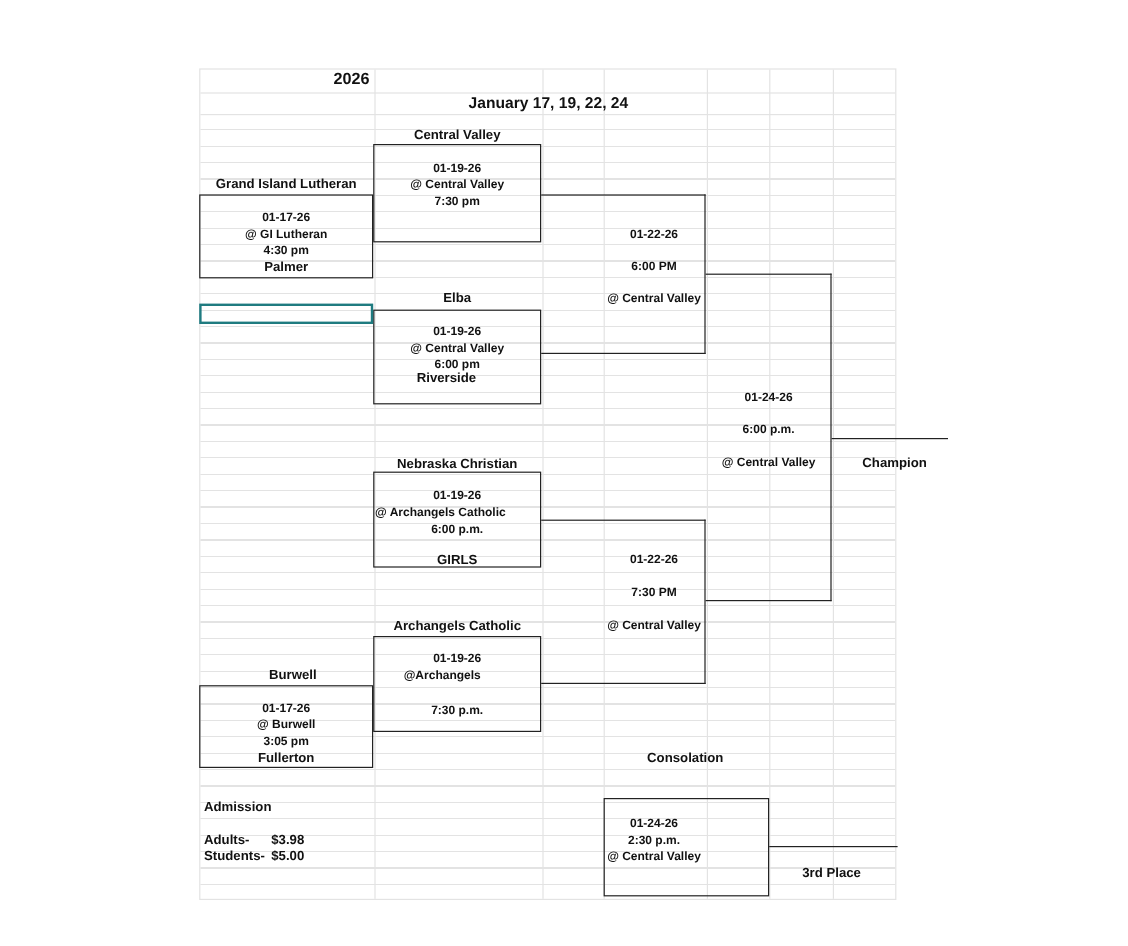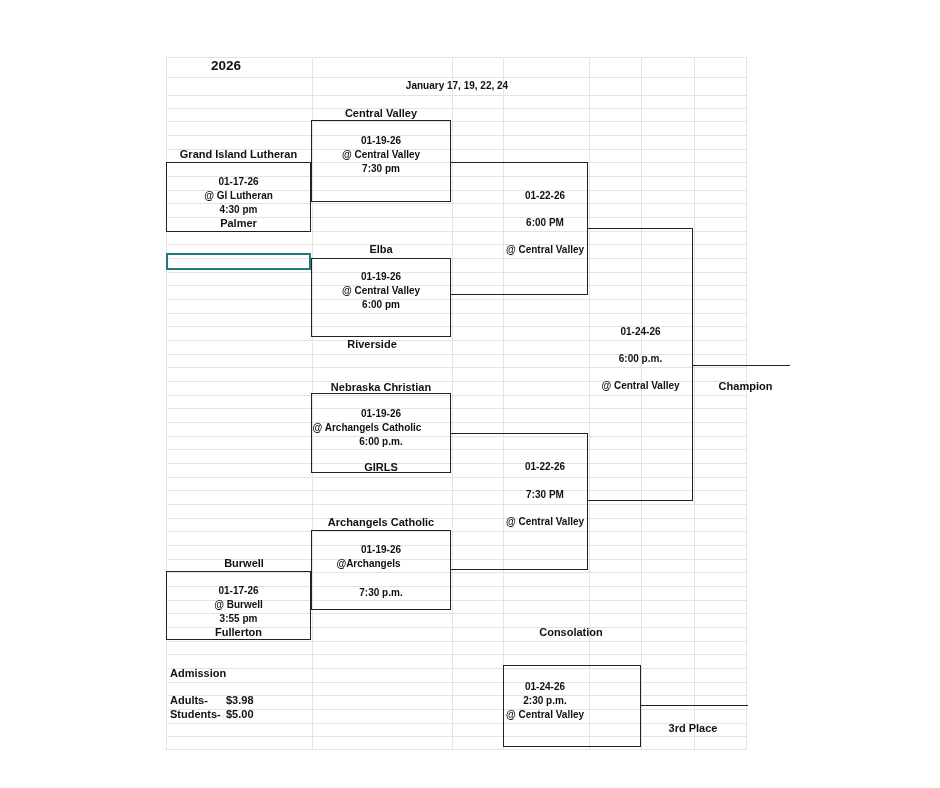--- a/index.html
+++ b/index.html
@@ -18,40 +18,40 @@
         border-bottom:1.5px solid #222;box-sizing:border-box;}
   .wline{position:absolute;height:0;border-top:1.5px solid #222;}
   
   .sel{position:absolute;border:2px solid #1f7b80;box-sizing:border-box;background:transparent;}
   
   .cell{position:absolute;height:14px;font:bold 10px/14px "Liberation Sans",sans-serif;
         color:#111;text-align:center;white-space:nowrap;}
   .team{font-size:11px;}
   .left{text-align:left;}
   .hdr{font-size:13.5px;line-height:16px;height:16px;}
-  .sub{font-size:10px;line-height:16px;height:16px;}
+  .sub{font-size:13px;line-height:16px;height:16px;}
 </style>
 </head>
 <body>
 
 <div class="sheet">
 
   <div class="grid">
     <div class="hline" style="top:19px"></div>
     <div class="hline" style="top:37px"></div>
     <div class="hrows"></div>
     <div class="vline" style="left:145px"></div>
     <div class="vline" style="left:285px"></div>
     <div class="vline" style="left:336px"></div>
     <div class="vline" style="left:422px"></div>
     <div class="vline" style="left:474px"></div>
     <div class="vline" style="left:527px"></div>
   </div>
 
-  <div class="cell hdr" style="left:155px;top:58px;width:142px;text-align:center">2026</div>
+  <div class="cell hdr" style="left:166px;top:58px;width:142px;text-align:right">2026</div>
   <div class="cell sub" style="left:311px;top:78px;width:292px">January 17, 19, 22, 24</div>
 
   <div class="box" style="left:166px;top:162px;width:145px;height:70px"></div>
   <div class="box" style="left:311px;top:120px;width:140px;height:82px"></div>
   <div class="box" style="left:311px;top:258px;width:140px;height:79px"></div>
   <div class="box" style="left:311px;top:393px;width:140px;height:80px"></div>
   <div class="box" style="left:311px;top:530px;width:140px;height:80px"></div>
   <div class="box" style="left:166px;top:571px;width:145px;height:69px"></div>
   <div class="box" style="left:503px;top:665px;width:138px;height:82px"></div>
 
@@ -71,21 +71,21 @@
 
   <div class="cell team" style="left:311px;top:106px;width:140px">Central Valley</div>
   <div class="cell" style="left:311px;top:134px;width:140px">01-19-26</div>
   <div class="cell" style="left:311px;top:148px;width:140px">@ Central Valley</div>
   <div class="cell" style="left:311px;top:162px;width:140px">7:30 pm</div>
 
   <div class="cell team" style="left:311px;top:242px;width:140px">Elba</div>
   <div class="cell" style="left:311px;top:270px;width:140px">01-19-26</div>
   <div class="cell" style="left:311px;top:284px;width:140px">@ Central Valley</div>
   <div class="cell" style="left:311px;top:298px;width:140px">6:00 pm</div>
-  <div class="cell team" style="left:311px;top:337px;width:122px">Riverside</div>
+  <div class="cell team" style="left:311px;top:308px;width:122px">Riverside</div>
 
   <div class="cell" style="left:502px;top:189px;width:86px">01-22-26</div>
   <div class="cell" style="left:502px;top:216px;width:86px">6:00 PM</div>
   <div class="cell" style="left:502px;top:243px;width:86px">@ Central Valley</div>
 
   <div class="cell" style="left:588px;top:325px;width:105px">01-24-26</div>
   <div class="cell" style="left:588px;top:352px;width:105px">6:00 p.m.</div>
   <div class="cell" style="left:588px;top:379px;width:105px">@ Central Valley</div>
   <div class="cell team" style="left:693px;top:379px;width:105px">Champion</div>
 
@@ -100,21 +100,21 @@
   <div class="cell" style="left:502px;top:515px;width:86px">@ Central Valley</div>
 
   <div class="cell team" style="left:311px;top:515px;width:140px">Archangels Catholic</div>
   <div class="cell" style="left:311px;top:543px;width:140px">01-19-26</div>
   <div class="cell" style="left:311px;top:557px;width:115px">@Archangels</div>
   <div class="cell" style="left:311px;top:586px;width:140px">7:30 p.m.</div>
 
   <div class="cell team" style="left:166px;top:556px;width:156px">Burwell</div>
   <div class="cell" style="left:166px;top:584px;width:145px">01-17-26</div>
   <div class="cell" style="left:166px;top:598px;width:145px">@ Burwell</div>
-  <div class="cell" style="left:166px;top:612px;width:145px">3:55 pm</div>
+  <div class="cell" style="left:166px;top:612px;width:145px">3:05 pm</div>
   <div class="cell team" style="left:166px;top:625px;width:145px">Fullerton</div>
 
   <div class="cell team" style="left:502px;top:625px;width:138px">Consolation</div>
   <div class="cell" style="left:502px;top:680px;width:86px">01-24-26</div>
   <div class="cell" style="left:502px;top:694px;width:86px">2:30 p.m.</div>
   <div class="cell" style="left:502px;top:708px;width:86px">@ Central Valley</div>
   <div class="cell team" style="left:641px;top:721px;width:104px">3rd Place</div>
 
   <div class="cell team left" style="left:170px;top:666px">Admission</div>
   <div class="cell team left" style="left:170px;top:693px">Adults-</div>

